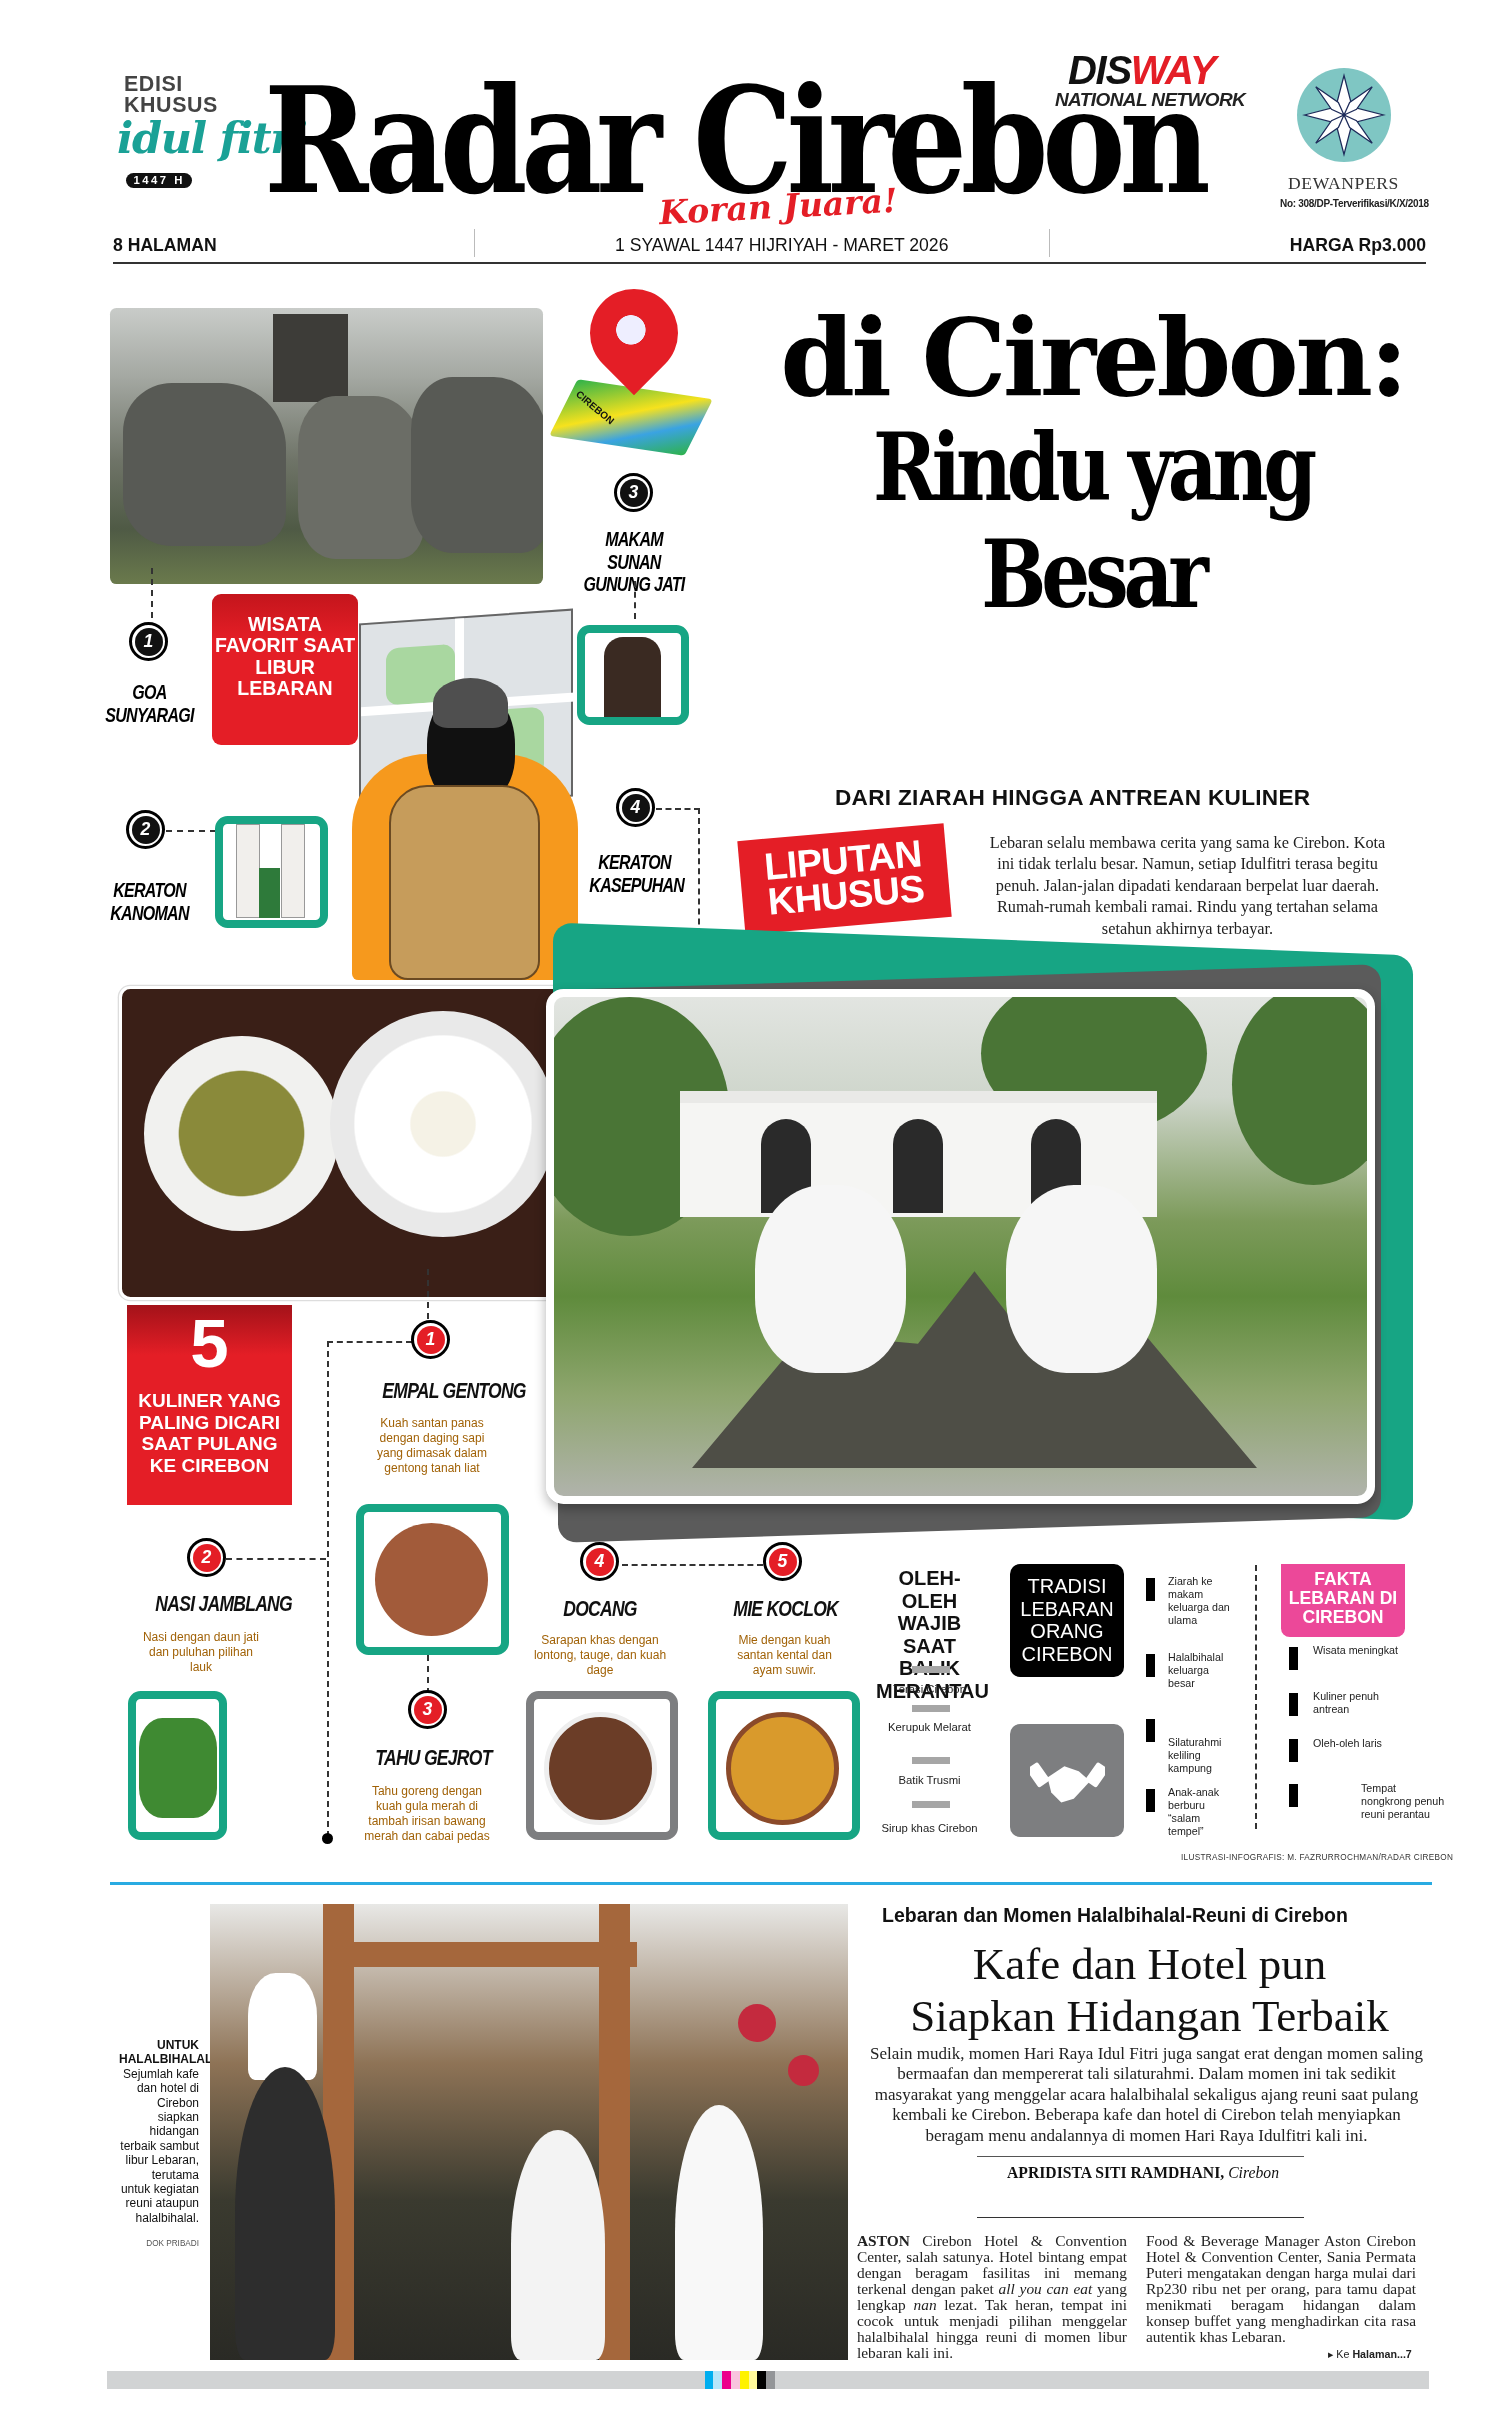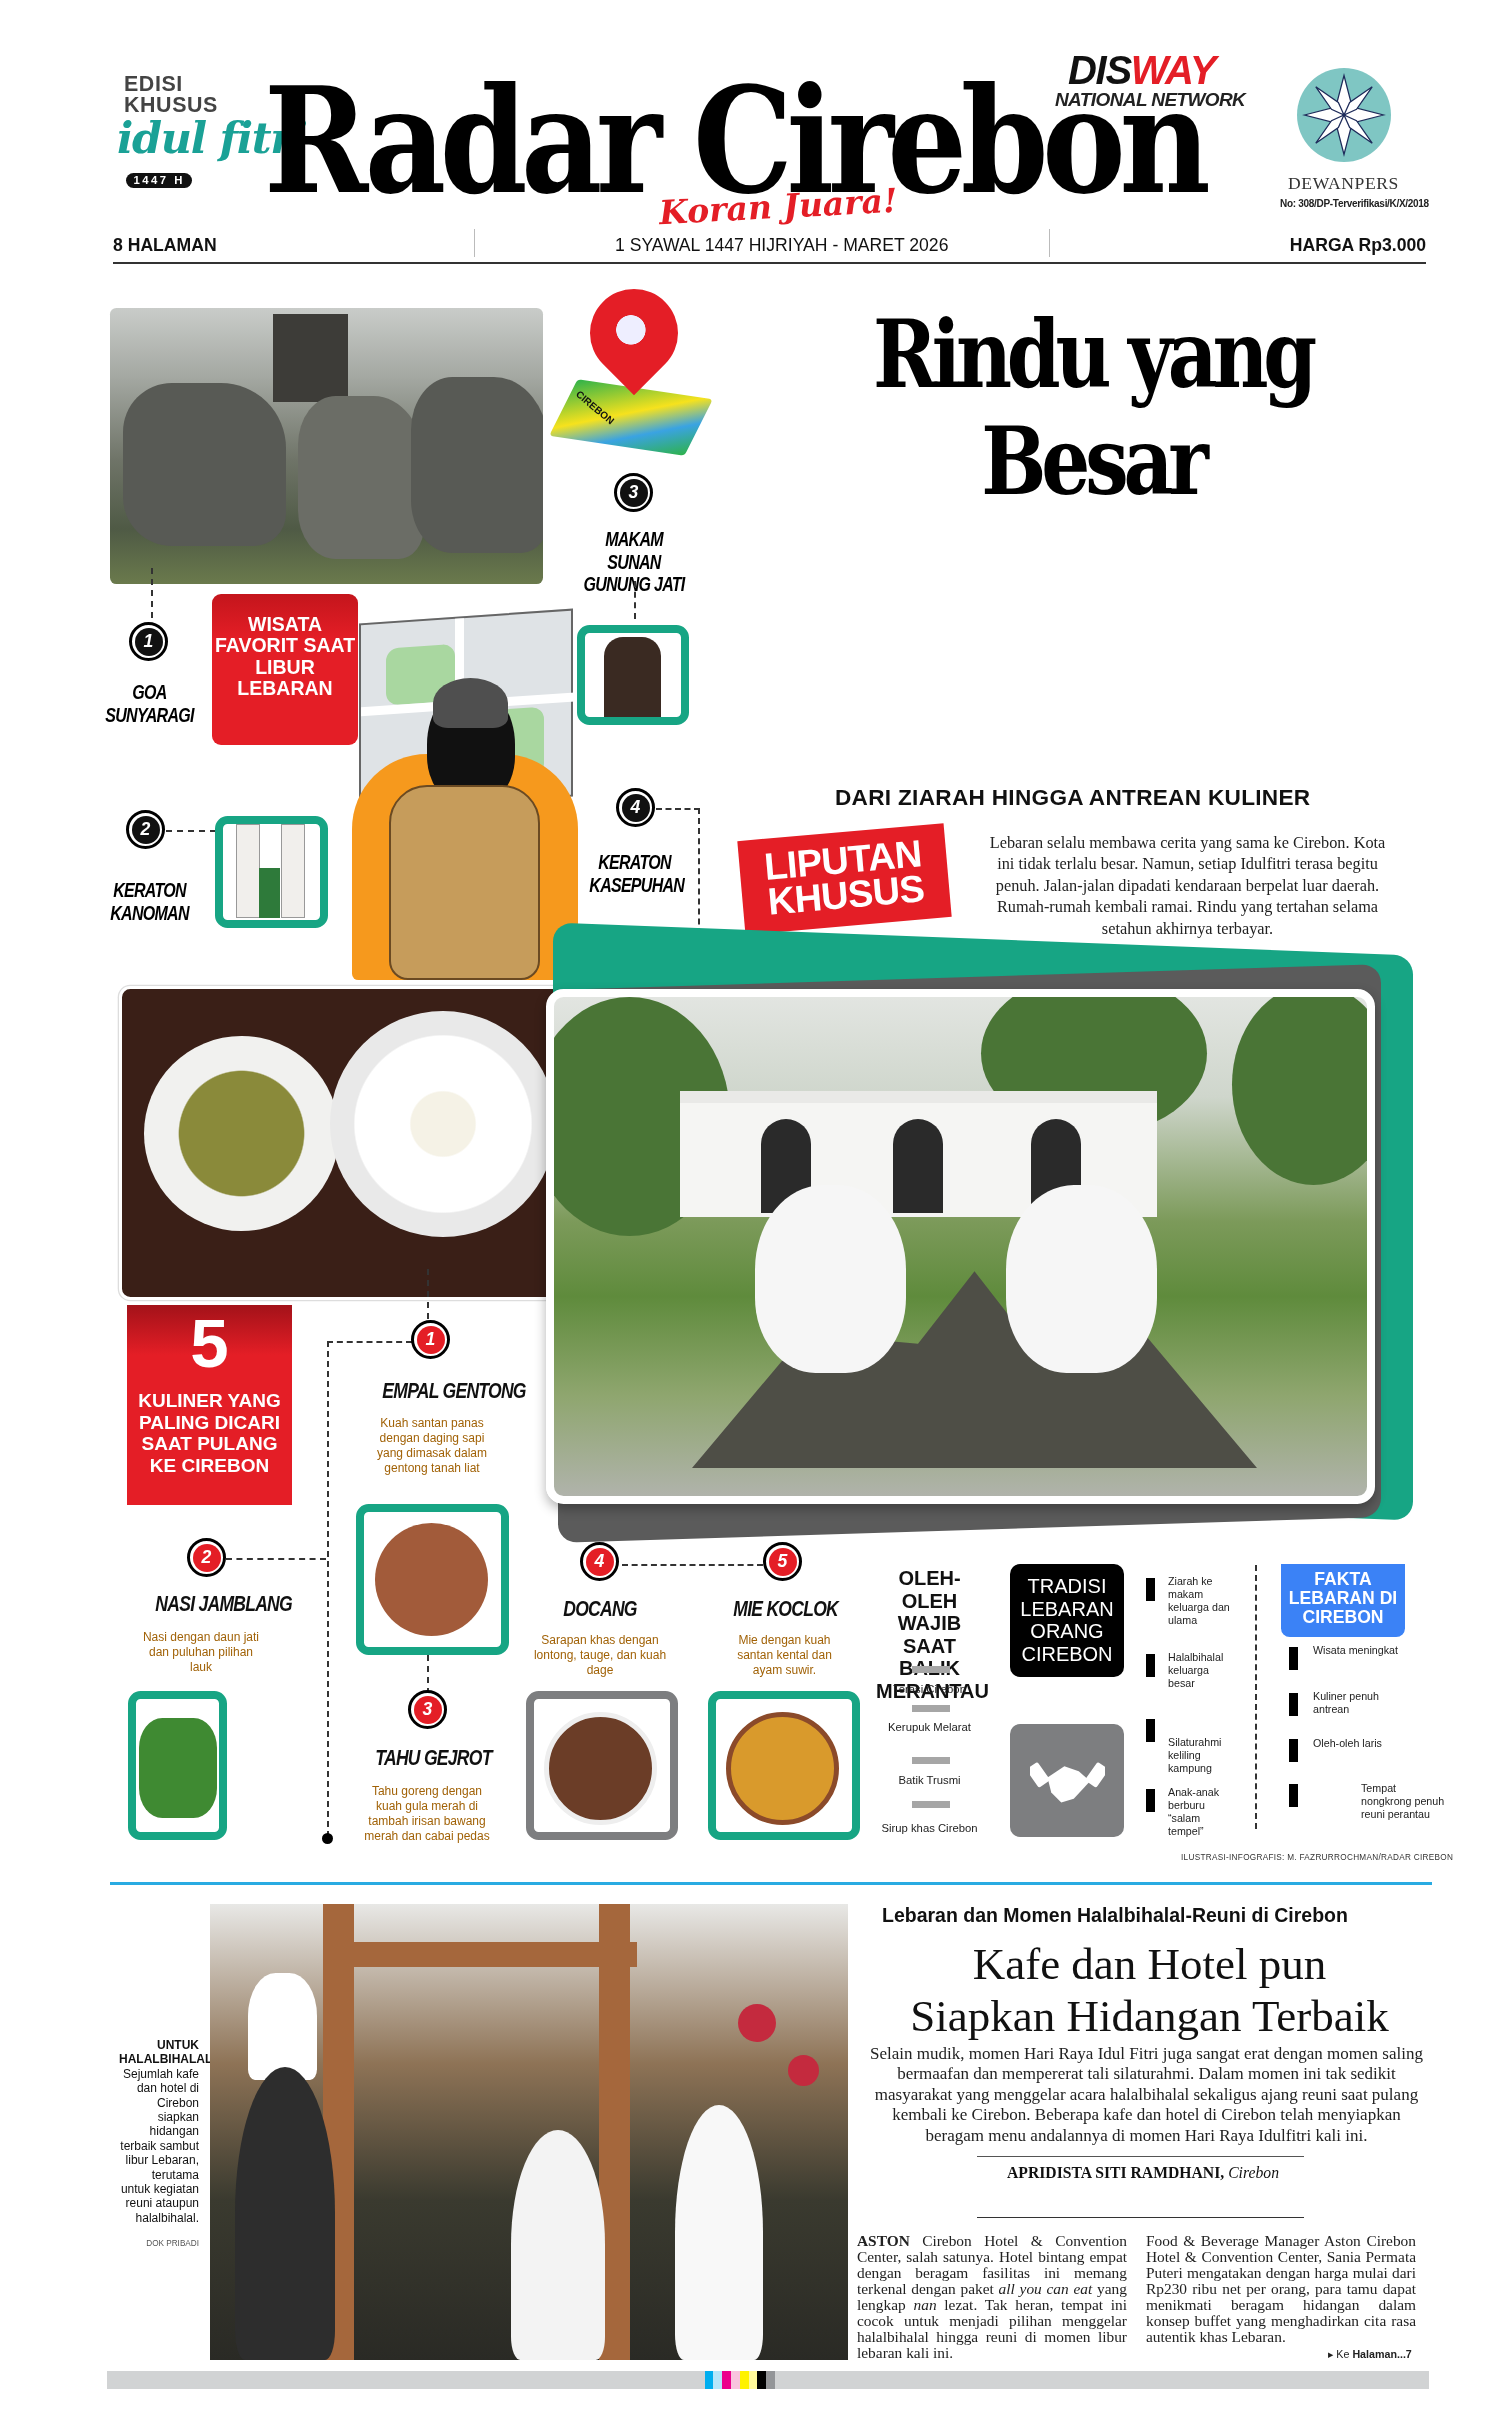--- a/index.html
+++ b/index.html
@@ -93,21 +93,21 @@
   
   .oleh-title { left: 876px; top: 1567px; width: 107px; font-weight: 900; font-size: 20px; line-height: 22.6px; text-align: center; }
   .oleh-item-bar { width: 38px; height: 7px; background: #a6a6a6; }
   .oleh-item { width: 107px; font-size: 11.3px; line-height: 14px; text-align: center; color: #222; }
 
   .tradisi-box { left: 1010px; top: 1564px; width: 114px; height: 113px; background: #000; color: #fff; border-radius: 10px; text-align: center; font-size: 20px; line-height: 22.6px; padding-top: 11.3px; }
   .hands-box { left: 1010px; top: 1724px; width: 114px; height: 113px; background: #7d7e80; border-radius: 10px; display: flex; align-items: center; justify-content: center; }
   .tradisi-bar { width: 8.8px; height: 23px; background: #000; }
   .tradisi-text { font-size: 10.7px; line-height: 13px; color: #222; }
 
-  .fakta-box { left: 1281px; top: 1564px; width: 124px; height: 73px; background: #3b82f6; color: #fff; border-radius: 0 0 8.8px 8.8px; text-align: center; font-size: 17.6px; line-height: 19px; font-weight: 700; padding-top: 6.3px; }
+  .fakta-box { left: 1281px; top: 1564px; width: 124px; height: 73px; background: #ec4899; color: #fff; border-radius: 0 0 8.8px 8.8px; text-align: center; font-size: 17.6px; line-height: 19px; font-weight: 700; padding-top: 6.3px; }
 
   .credit { left: 1181px; top: 1853px; font-size: 8.2px; color: #333; letter-spacing: 0.3px; }
   .blue-rule { left: 110px; top: 1882px; width: 1322px; height: 3.1px; background: #29abe2; }
 
   
   .caption { left: 119px; top: 2038px; width: 80px; text-align: right; font-size: 12px; line-height: 14.4px; color: #111; }
   .caption .cap-head { font-weight: 900; }
   .caption .cap-credit { margin-top: 11.3px; font-size: 8.2px; color: #555; }
   .cafe-photo { left: 210px; top: 1904px; width: 638px; height: 456px; overflow: hidden; background: linear-gradient(180deg, #e8e8e6 0%, #8e7356 35%, #3a3a2f 65%, #2a2a25 100%); }
   .cafe-photo .pole { position: absolute; background: #a5673c; }
@@ -227,20 +227,21 @@
 </div>
 
 <div class="abs num-circle" style="left:616px;top:788px;">
     <div class="inner">4</div>
   </div>
 <div class="abs dash-h" style="left:656px;top:808px;width:44px;"></div>
 <div class="abs dash-v" style="left:698px;top:808px;height:207px;"></div>
 <div class="abs place-label" style="left:578px;top:851px;width:113px;">KERATON KASEPUHAN</div>
 
 <div class="abs headline">
+  <div class="l2">di Cirebon:</div>
   <div class="l4">Rindu yang Besar</div>
 </div>
 <div class="abs sub-head">DARI ZIARAH HINGGA ANTREAN KULINER</div>
 
 <div class="abs liputan">
   <div>LIPUTAN</div>
   <div>KHUSUS</div>
 </div>
 <div class="abs lead">Lebaran selalu membawa cerita yang sama ke Cirebon. Kota ini tidak terlalu besar. Namun, setiap Idulfitri terasa begitu penuh. Jalan-jalan dipadati kendaraan berpelat luar daerah. Rumah-rumah kembali ramai. Rindu yang tertahan selama setahun akhirnya terbayar.</div>
 <div class="abs more">

